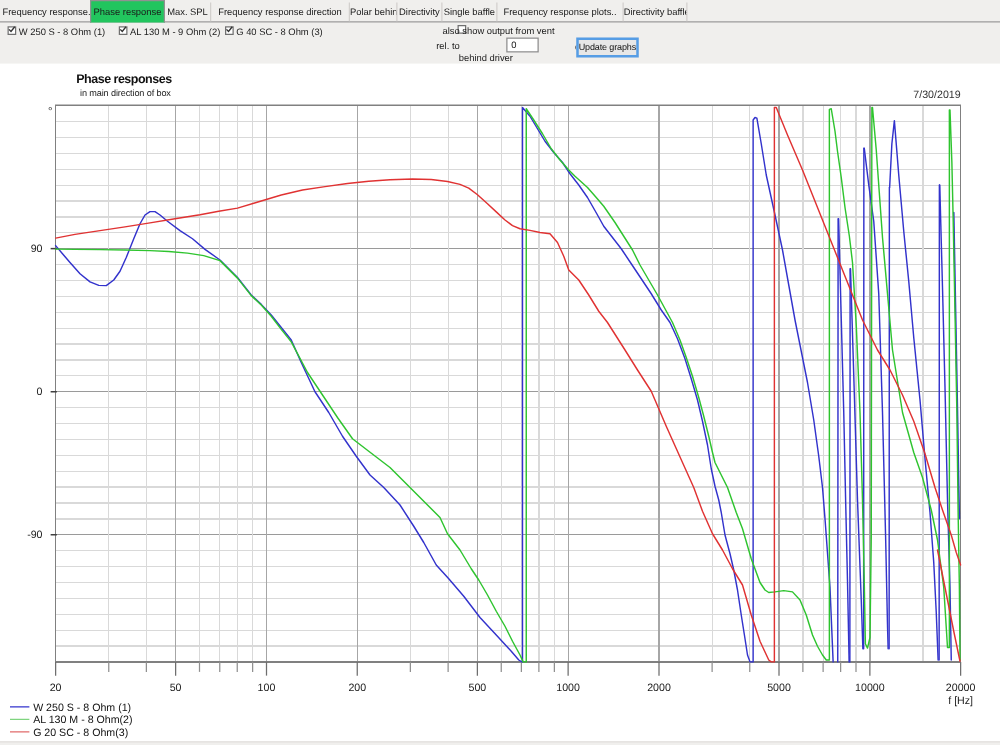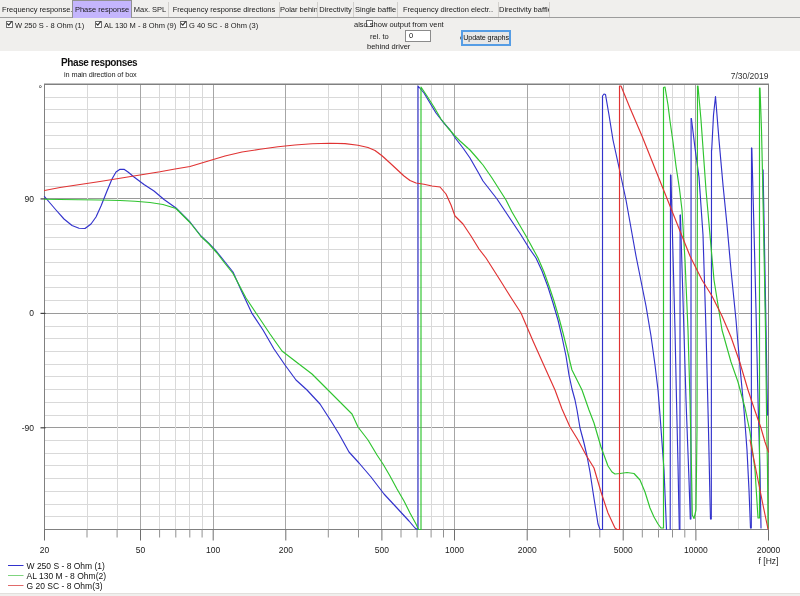--- a/index.html
+++ b/index.html
@@ -1,61 +1,61 @@
 <!DOCTYPE html>
 <html><head><meta charset="utf-8"><style>
 *{margin:0;padding:0;box-sizing:border-box}
 html,body{width:800px;height:596px;overflow:hidden;background:#fff;font-family:"Liberation Sans",sans-serif}
 #top{position:absolute;left:0;top:0;width:800px;height:51px;background:#f0efed}
 #tabbar{position:absolute;left:0;top:0;width:800px;height:18px;border-bottom:1px solid #9c9c9c}
 .tab{position:absolute;top:2px;height:15px;font-size:7.5px;color:#1a1a1a;text-align:center;line-height:15px;border-right:1px solid #d2d0cd;white-space:nowrap;overflow:hidden}
-.tab.active{top:0;height:18px;background:#c4b5fd;border:1px solid #919191;border-bottom:none;line-height:17px;z-index:2}
+.tab.active{top:0;height:18px;background:#22c55e;border:1px solid #919191;border-bottom:none;line-height:17px;z-index:2}
 .cb{position:absolute;width:7px;height:7px;background:#fff;border:1px solid #707070}
 .cb svg{position:absolute;left:-1px;top:-2px}
 .cblab{position:absolute;font-size:7.5px;color:#1a1a1a;white-space:nowrap;line-height:9px}
 #chart{position:absolute;left:0;top:51px;width:800px;height:542px;background:#fff}
 #bstrip{position:absolute;left:0;top:593px;width:800px;height:3px;background:#f0efed;border-top:1px solid #e2e0dd}
 .small{position:absolute;font-size:7.5px;color:#1a1a1a;white-space:nowrap}
-#btn{position:absolute;left:461px;top:30px;width:50px;height:16px;border:2px solid #569de5;background:#e7e7e7;font-size:7.2px;text-align:right;line-height:12px;color:#111;white-space:nowrap;overflow:hidden;letter-spacing:-0.1px}
+#btn{position:absolute;left:461px;top:30px;width:50px;height:16px;border:2px solid #569de5;background:#e7e7e7;font-size:7.2px;text-align:left;line-height:12px;color:#111;white-space:nowrap;overflow:hidden;letter-spacing:-0.1px}
 #inp{position:absolute;left:405px;top:30px;width:26px;height:12px;background:#fff;border:1px solid #8b8b8b;font-size:7.5px;line-height:10px;padding-left:3px;color:#111}
 </style></head>
 <body>
 <div id="top">
 <div id="tabbar">
       <div class="tab" style="left:2px;width:71px">Frequency response.</div>
       <div class="tab active" style="left:72px;width:60px">Phase response</div>
       <div class="tab" style="left:132px;width:37px">Max. SPL</div>
-      <div class="tab" style="left:169px;width:111px">Frequency response directions</div>
+      <div class="tab" style="left:169px;width:111px">Frequency response direction</div>
       <div class="tab" style="left:280px;width:38px">Polar behind</div>
       <div class="tab" style="left:318px;width:36px">Directivity</div>
       <div class="tab" style="left:354px;width:44px">Single baffle</div>
-      <div class="tab" style="left:398px;width:101px">Frequency direction electr..</div>
+      <div class="tab" style="left:398px;width:101px">Frequency response plots..</div>
       <div class="tab" style="left:499px;width:51px">Directivity baffle</div>
     </div>
 <div class="cb" style="left:6px;top:21px">
       <svg width="7" height="7" viewBox="0 0 7 7">
         <path d="M1.2,3.5 L2.8,5.2 L5.8,1.4" stroke="#333" stroke-width="1.1" fill="none"></path>
       </svg>
     </div>
     <div class="cblab" style="left:15px;top:20.5px">W 250 S - 8 Ohm  (1)</div>
     <div class="cb" style="left:95px;top:21px">
       <svg width="7" height="7" viewBox="0 0 7 7">
         <path d="M1.2,3.5 L2.8,5.2 L5.8,1.4" stroke="#333" stroke-width="1.1" fill="none"></path>
       </svg>
     </div>
-    <div class="cblab" style="left:104px;top:20.5px">AL 130 M - 8 Ohm (9)</div>
+    <div class="cblab" style="left:104px;top:20.5px">AL 130 M - 9 Ohm (2)</div>
     <div class="cb" style="left:180px;top:21px">
       <svg width="7" height="7" viewBox="0 0 7 7">
         <path d="M1.2,3.5 L2.8,5.2 L5.8,1.4" stroke="#333" stroke-width="1.1" fill="none"></path>
       </svg>
     </div>
     <div class="cblab" style="left:189px;top:20.5px">G 40 SC - 8 Ohm (3)</div>
 <div class="cb" style="left:366px;top:20px"></div>
 <div class="cblab" style="left:354px;top:20px">also show output from vent</div>
-<div class="small" style="left:370px;top:31.5px">rel. to</div>
+<div class="small" style="left:349px;top:31.5px">rel. to</div>
 <div id="inp">0</div>
 <div class="small" style="left:460px;top:33px">cm</div>
 <div class="small" style="left:367px;top:42px">behind driver</div>
 <div id="btn">Update graphs</div>
 </div>
 <div id="chart"></div>
 <svg width="800" height="596" viewBox="0 0 800 596" style="position:absolute;left:0;top:0">
 <g shape-rendering="crispEdges">
       <line x1="44.5" y1="97.2" x2="768.5" y2="97.2" stroke="#d9d9d9" stroke-width="1"></line>
       <line x1="44.5" y1="109.9" x2="768.5" y2="109.9" stroke="#d9d9d9" stroke-width="1"></line>

